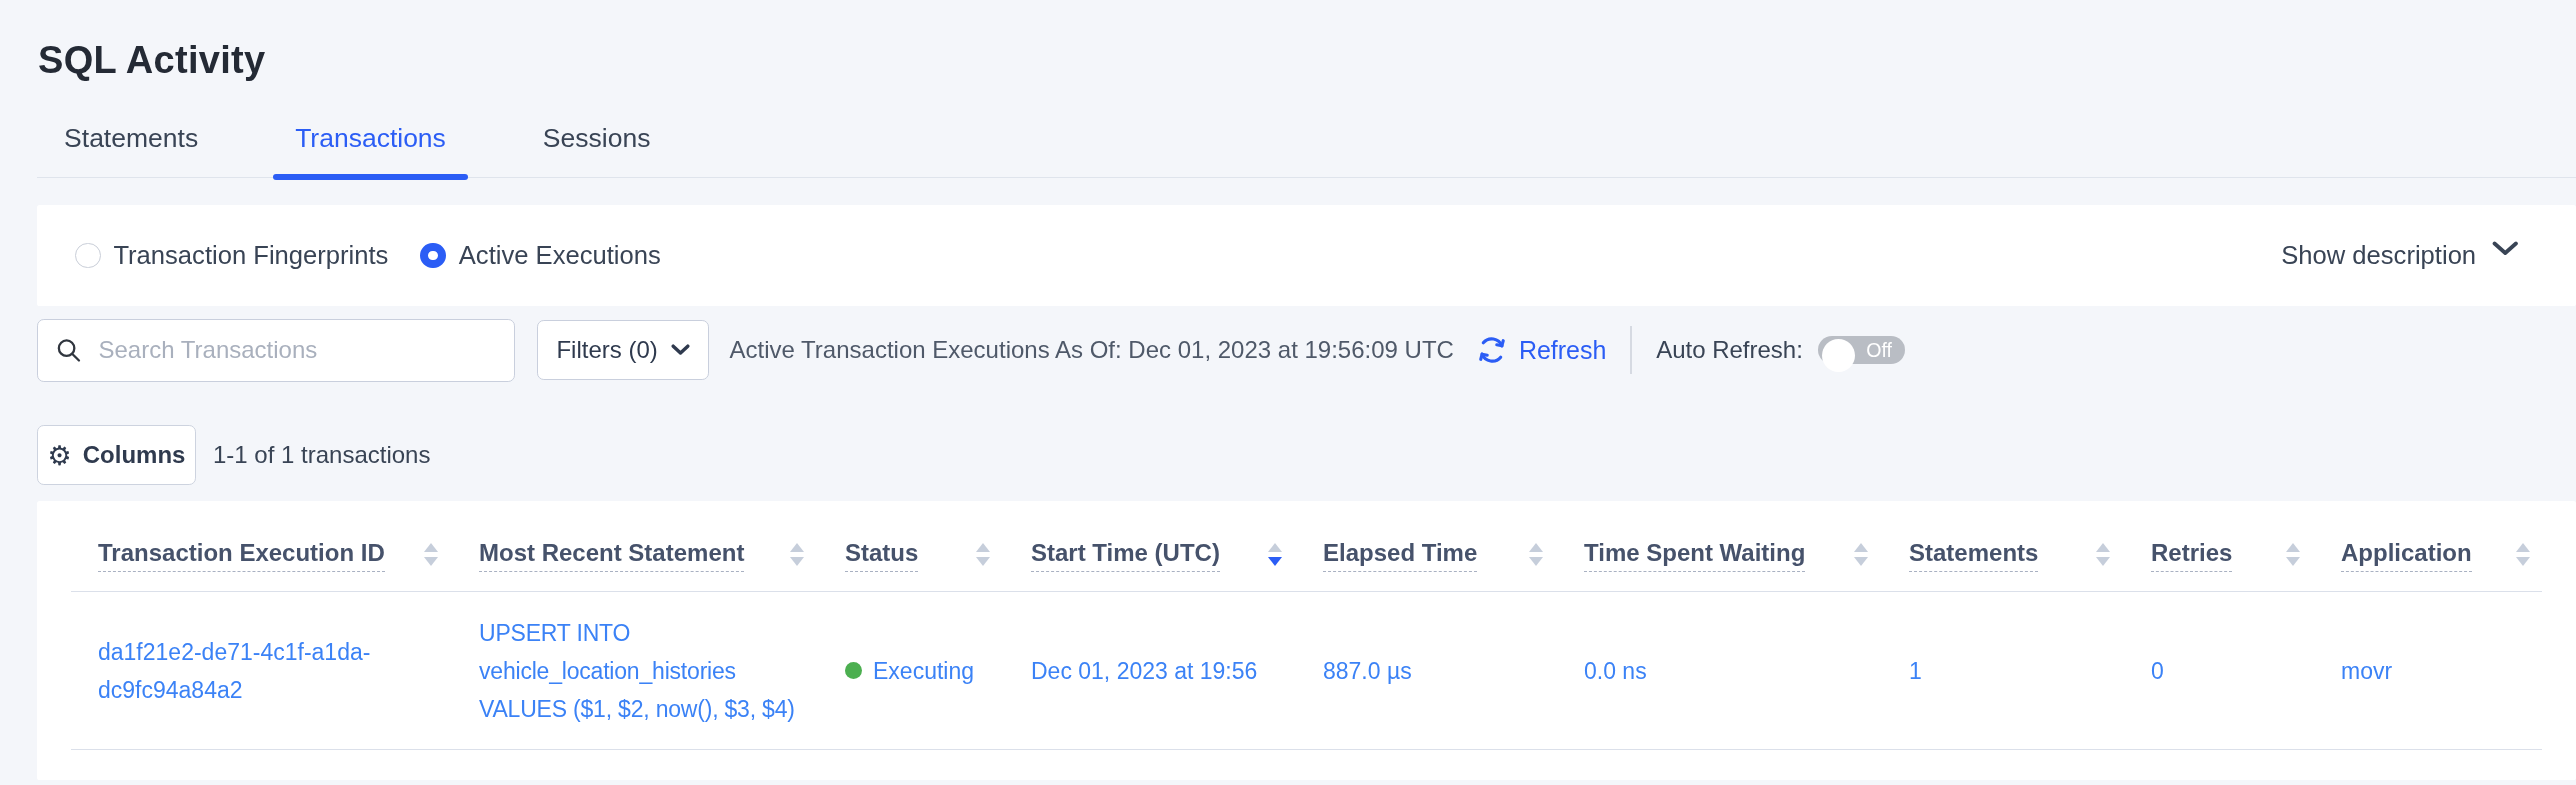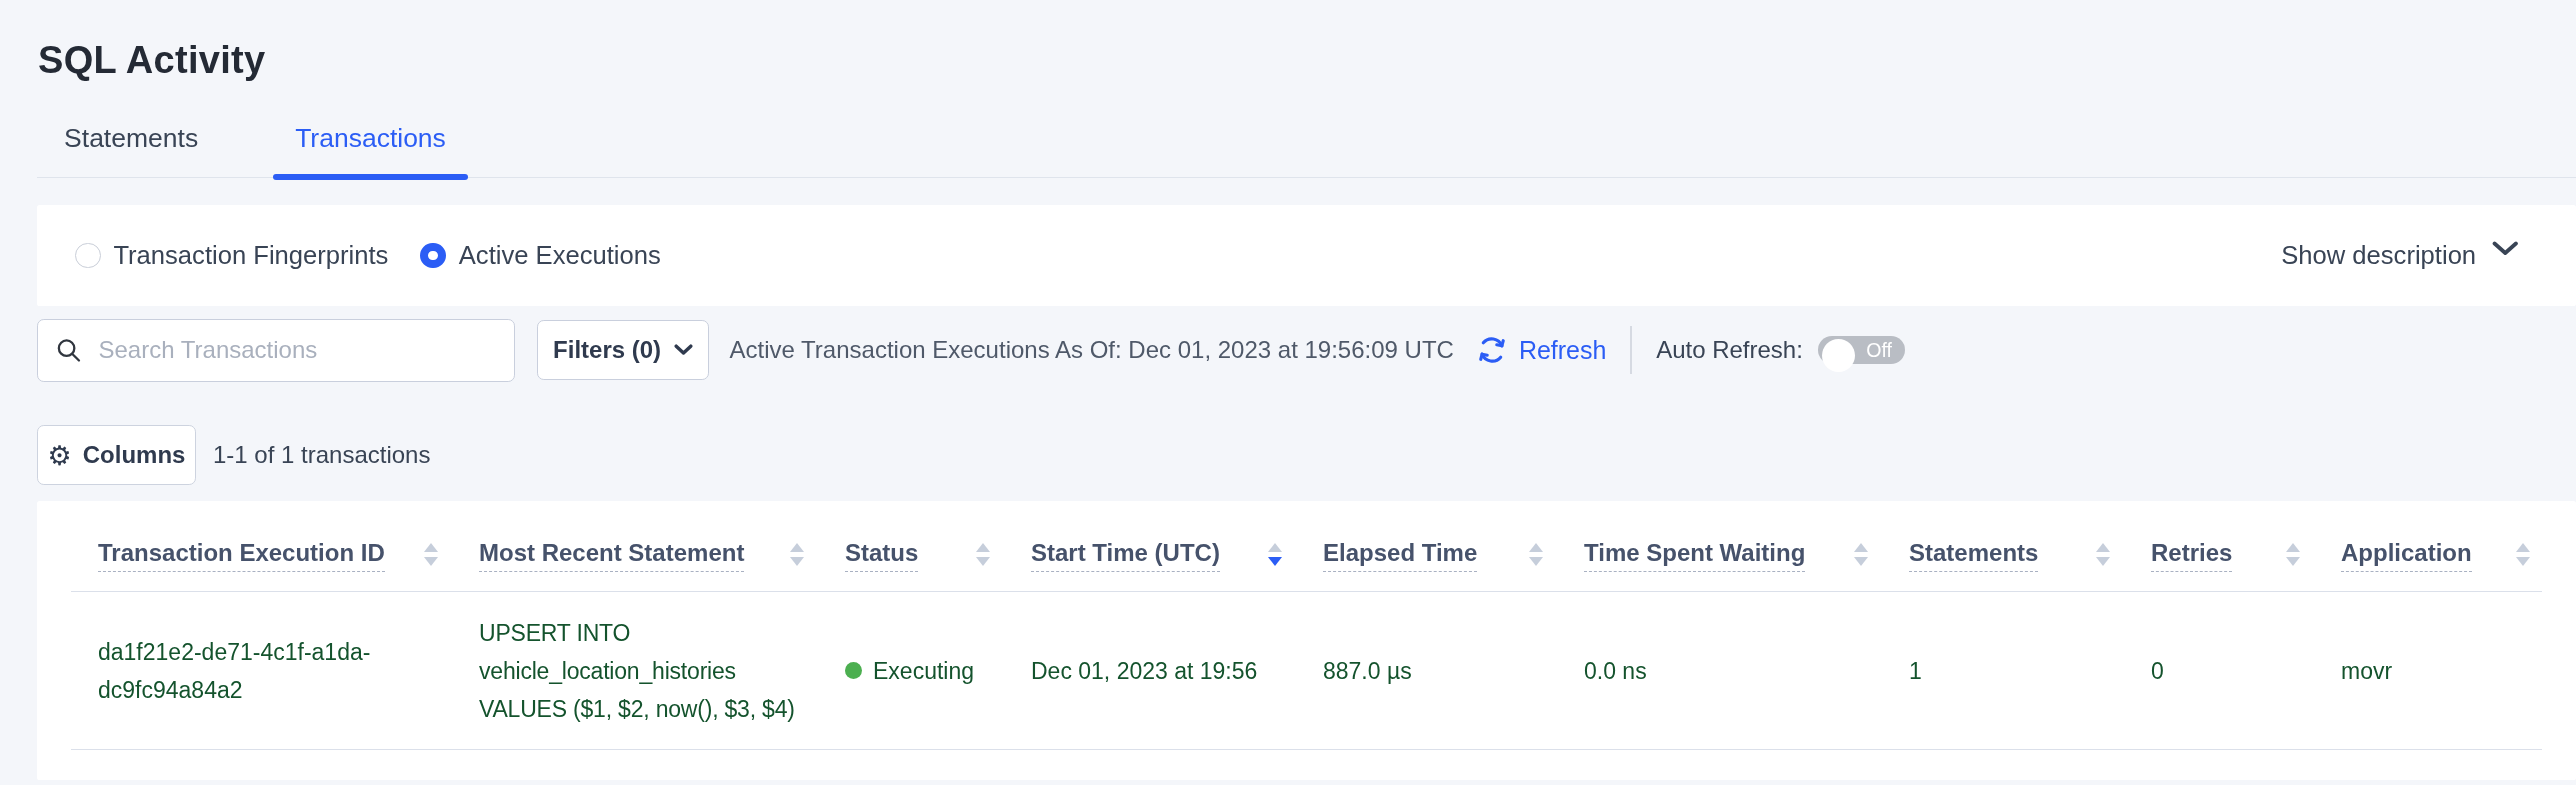--- a/index.html
+++ b/index.html
@@ -68,21 +68,21 @@
   }
   .search-box input {
     border:none; outline:none; background:transparent;
     font-family:inherit; font-size:24px; color:#394455; width:100%; margin-left:13.7px;
   }
   .search-box input::placeholder { color:#a9b0bd; }
   .filters-btn {
     margin-left:22px; width:172px; height:60px; box-sizing:border-box;
     background:#fff; border:1.7px solid #c9cfdd; border-radius:6.8px;
     display:flex; align-items:center; justify-content:center; gap:12.8px;
-    font-size:24px; font-weight:700; color:#2f3a4e; cursor:pointer;
+    font-size:24px; font-weight:400; color:#2f3a4e; cursor:pointer;
   }
   .asof { margin-left:20.5px; font-size:24px; color:#4f5969; white-space:nowrap; }
   .refresh {
     margin-left:20.5px; display:flex; align-items:center; gap:8.5px;
     color:#2b5df5; font-size:25px; cursor:pointer; white-space:nowrap;
   }
   .vdiv { width:1.7px; height:48px; background:#d6dae2; margin:0 24px; }
   .autorefresh-label { font-size:24px; color:#394455; margin-right:15.4px; white-space:nowrap; }
   .toggle {
     width:87px; height:28px; border-radius:20.5px; background:#b9bdc4;
@@ -141,37 +141,38 @@
     border-left:7.7px solid transparent; border-right:7.7px solid transparent;
     border-bottom:9.4px solid #c6cedb;
   }
   .tri-down {
     width:0; height:0;
     border-left:7.7px solid transparent; border-right:7.7px solid transparent;
     border-top:9.4px solid #c6cedb;
   }
   .tri-down.active { border-top-color:#2b5df5; }
 
-  .trow { min-height:158px; align-items:center; font-size:23px; color:#14532d; }
+  .trow { min-height:158px; align-items:center; font-size:23px; color:#3b82f6; }
   .cell { padding-right:38px; line-height:38px; min-width:0; }
   .cell-id { padding-right:51px; overflow-wrap:break-word; }
   .cell-statement { padding-right:15.4px; letter-spacing:-0.2px; }
   .status-cell { display:flex; align-items:center; gap:11px; }
   .status-dot { width:17px; height:17px; border-radius:50%; background:#4caf50; flex:none; }
 
   svg { display:block; }
 </style>
 </head>
 <body>
 
 <h1 class="page-title">SQL Activity</h1>
 
 <nav class="tabs">
   <div class="tab">Statements</div>
   <div class="tab active">Transactions</div>
+  <div class="tab">Sessions</div>
 </nav>
 
 <section class="card-options">
   <div class="radio-group">
     <span class="radio unselected"></span>
     <span class="radio-label">Transaction Fingerprints</span>
   </div>
   <div class="radio-group">
     <span class="radio selected"></span>
     <span class="radio-label">Active Executions</span>

